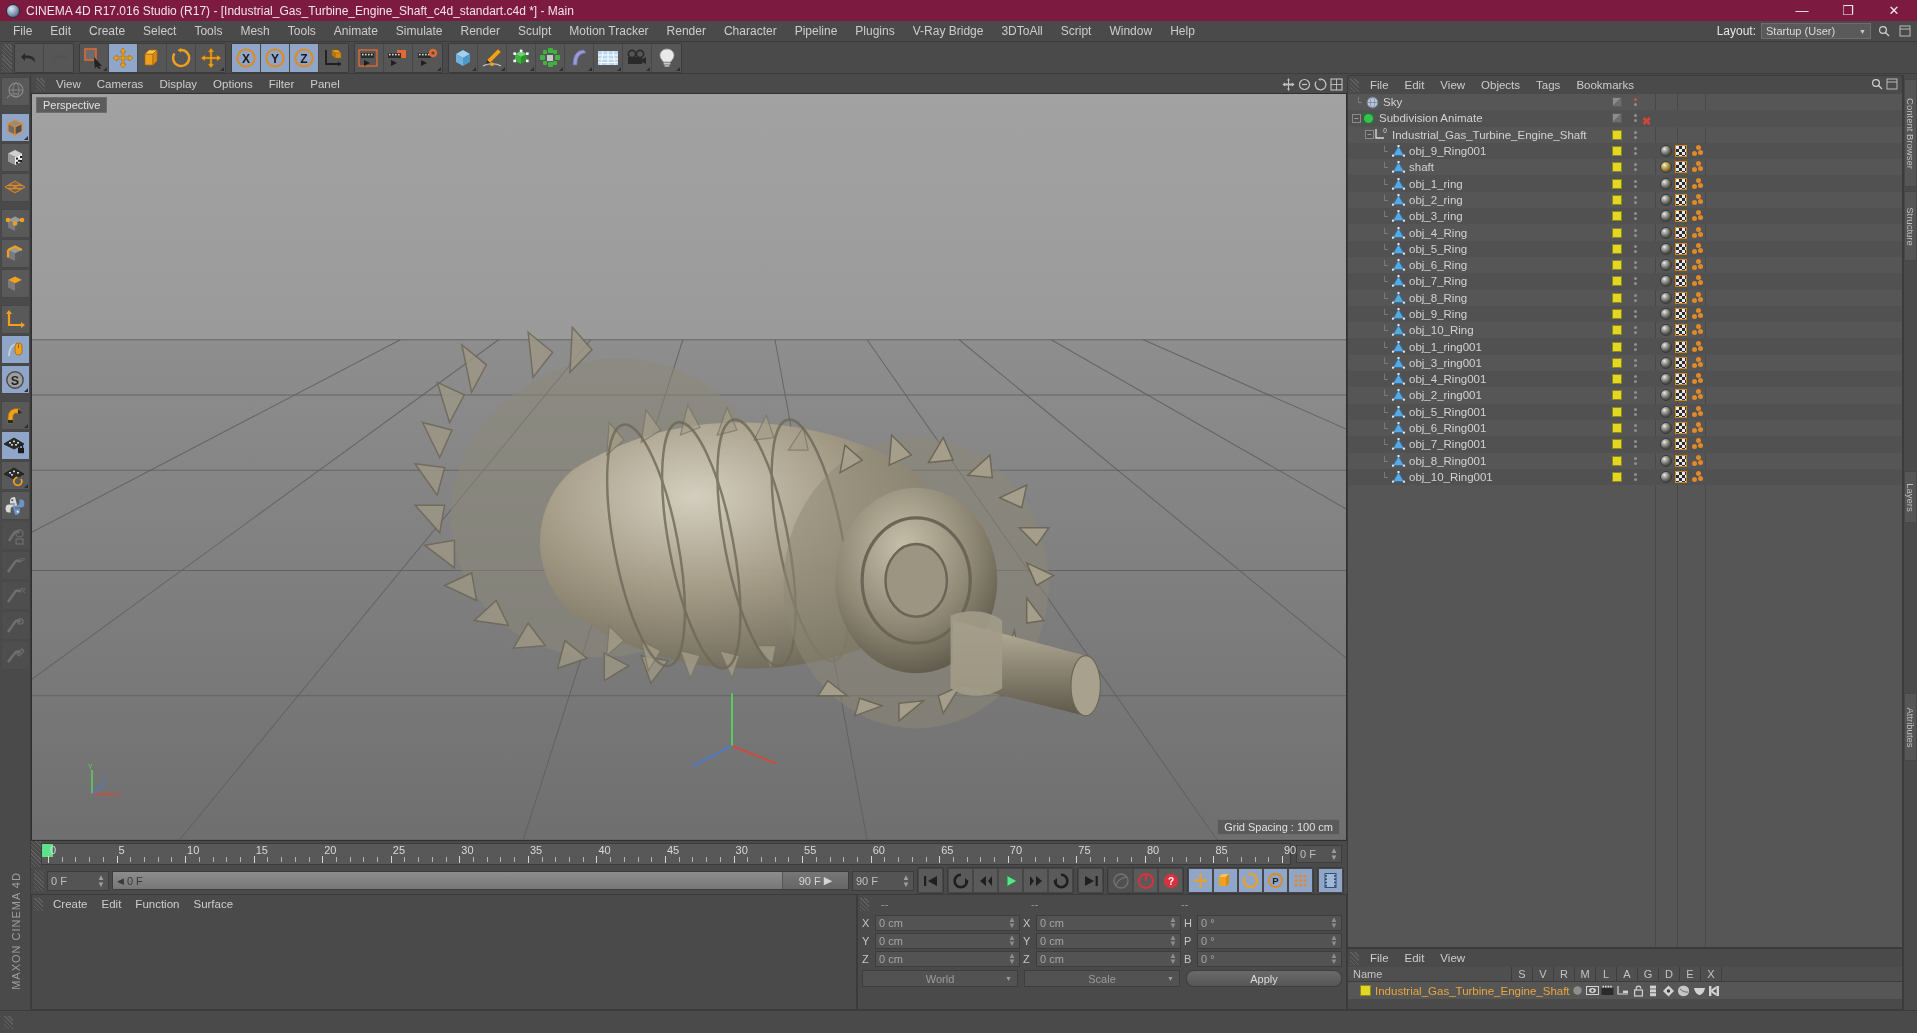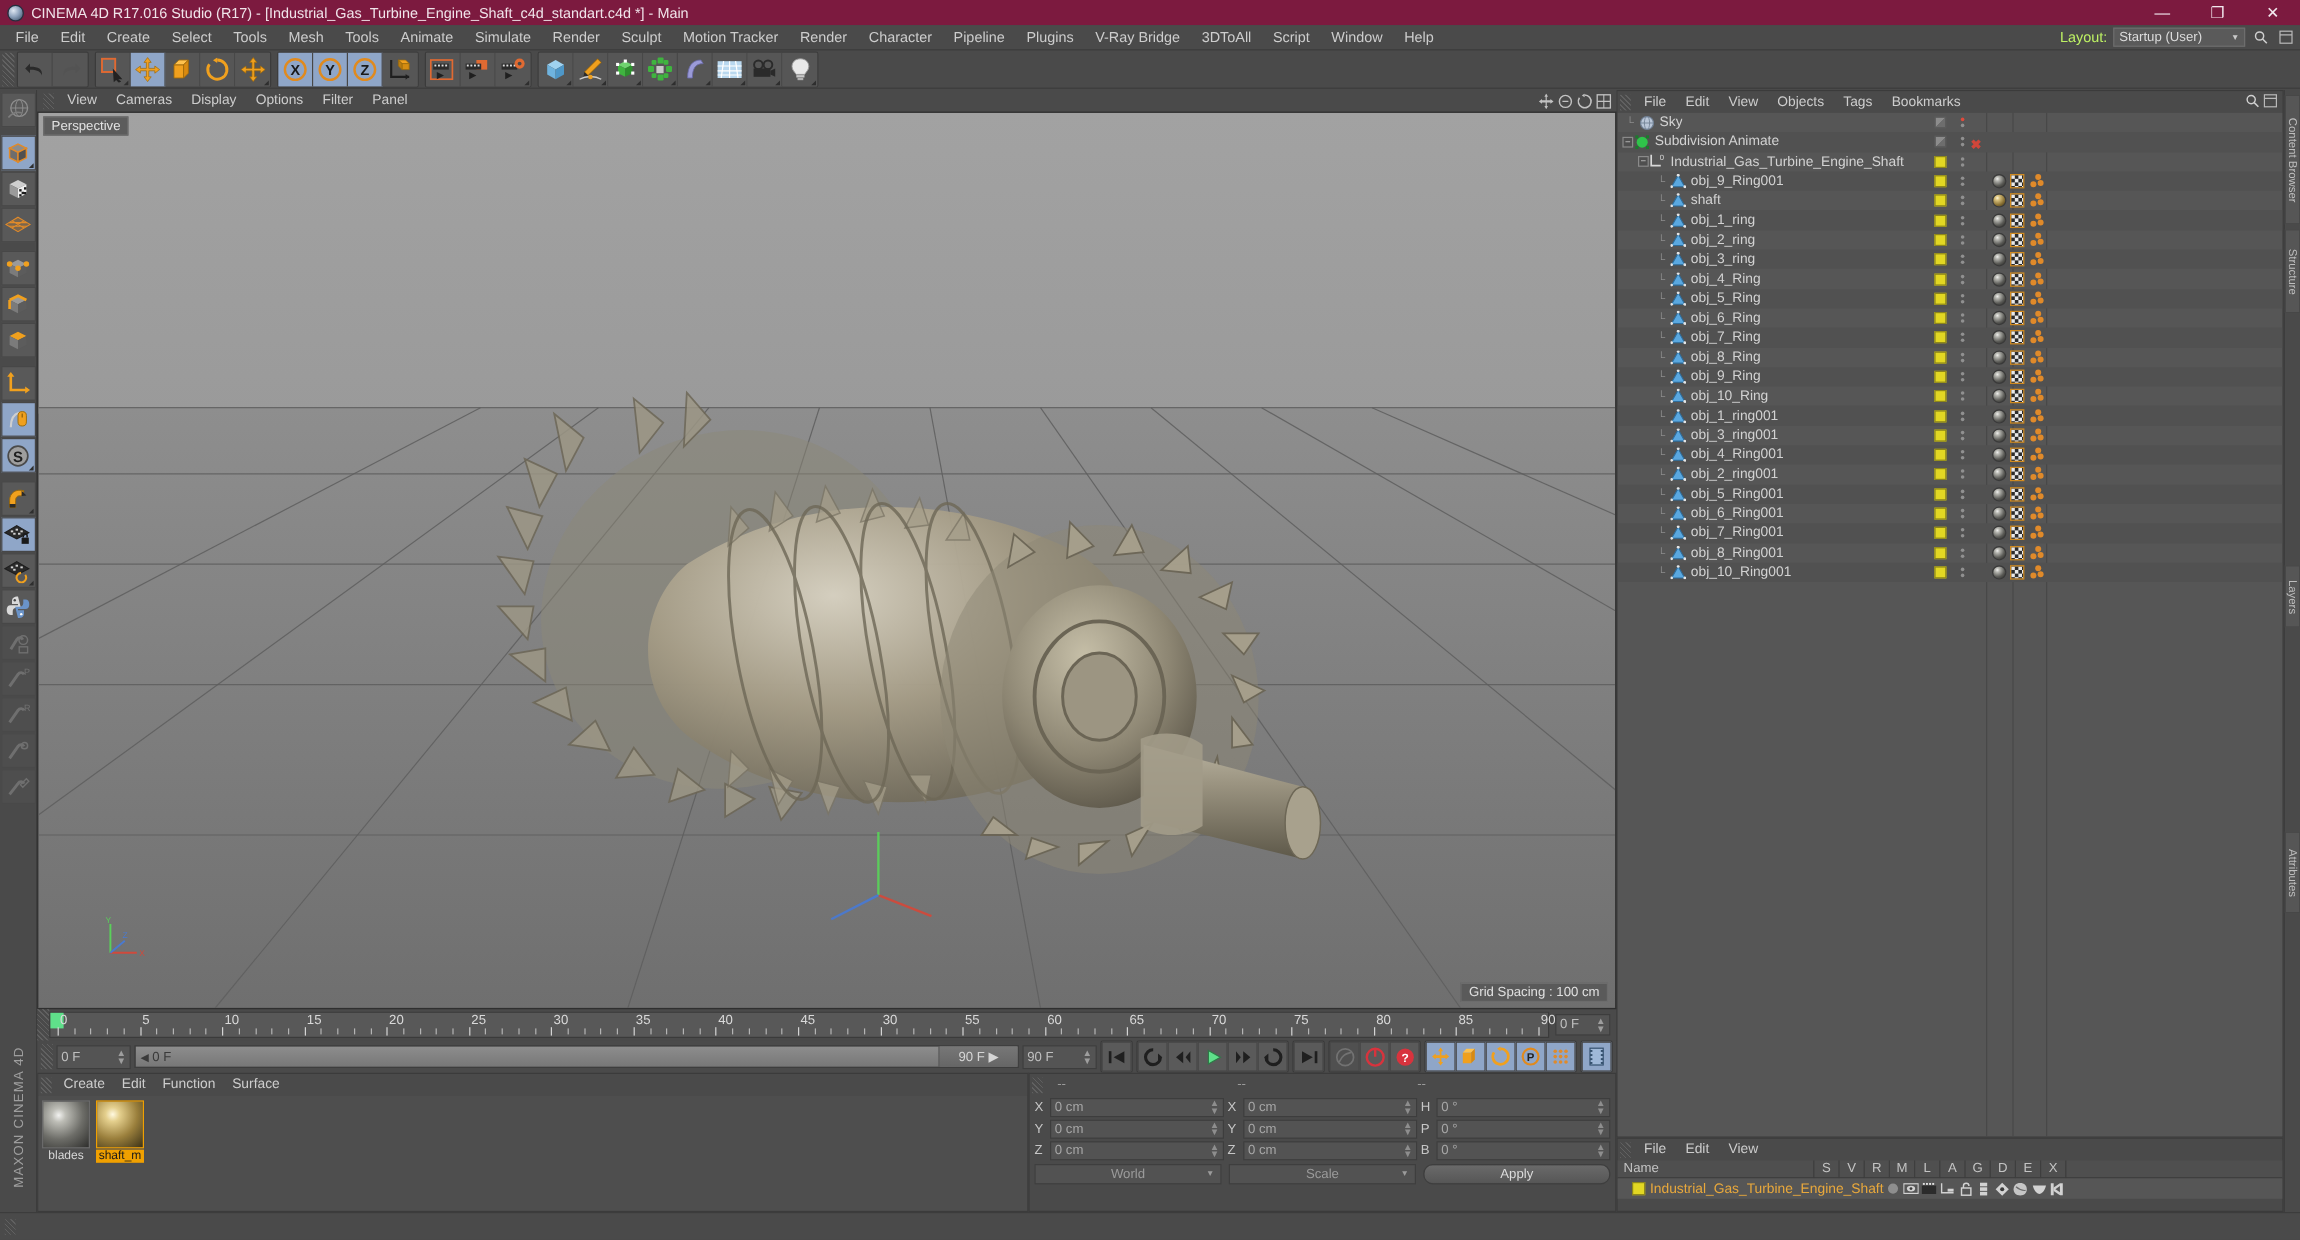--- a/index.html
+++ b/index.html
@@ -31,21 +31,21 @@
 
   
   .menubar{
     height:21px;background:#4a4a4a;display:flex;align-items:center;
     padding-left:4px; border-bottom:1px solid #3c3c3c; position:relative;
   }
   .menubar .mi{
     padding:0 9px; height:21px;line-height:21px;font-size:12px;color:#cdcdcd;white-space:nowrap;
   }
   .layout-wrap{margin-left:auto;display:flex;align-items:center;gap:5px;padding-right:4px;}
-  .layout-wrap .lbl{color:#bef264;font-size:12px;}
+  .layout-wrap .lbl{color:#e5e5e5;font-size:12px;}
   .combo{
     background:#5a5a5a;border:1px solid #6d6d6d;height:16px;min-width:110px;
     display:flex;align-items:center;padding:0 4px;font-size:11px;color:#dcdcdc;position:relative;
   }
   .combo .arrow{margin-left:auto;font-size:7px;color:#c9c9c9;}
   .tb-tiny{width:16px;height:16px;display:flex;align-items:center;justify-content:center;}
 
   
   .maintoolbar{
     height:32px;background:#4a4a4a;display:flex;align-items:center;
@@ -1197,30 +1197,20 @@
 
       <div class="bottomrow">
         <div class="matpanel">
           <div class="panelmenu">
             <div class="pg"></div>
             <div class="mi">Create</div>
             <div class="mi">Edit</div>
             <div class="mi">Function</div>
             <div class="mi">Surface</div>
           </div>
-          <div class="matbody">
-            <div class="mat">
-              <div class="sphere"></div>
-              <div class="mname">blades</div>
-            </div>
-            <div class="mat sel">
-              <div class="sphere gold"></div>
-              <div class="mname">shaft_m</div>
-            </div>
-          </div>
         </div>
 
         <div class="coordpanel">
           <div class="coordhdr">
             <div class="pg"></div>
             <div class="dash">--</div>
             <div class="dash">--</div>
             <div class="dash">--</div>
           </div>
           <div class="coordbody">

